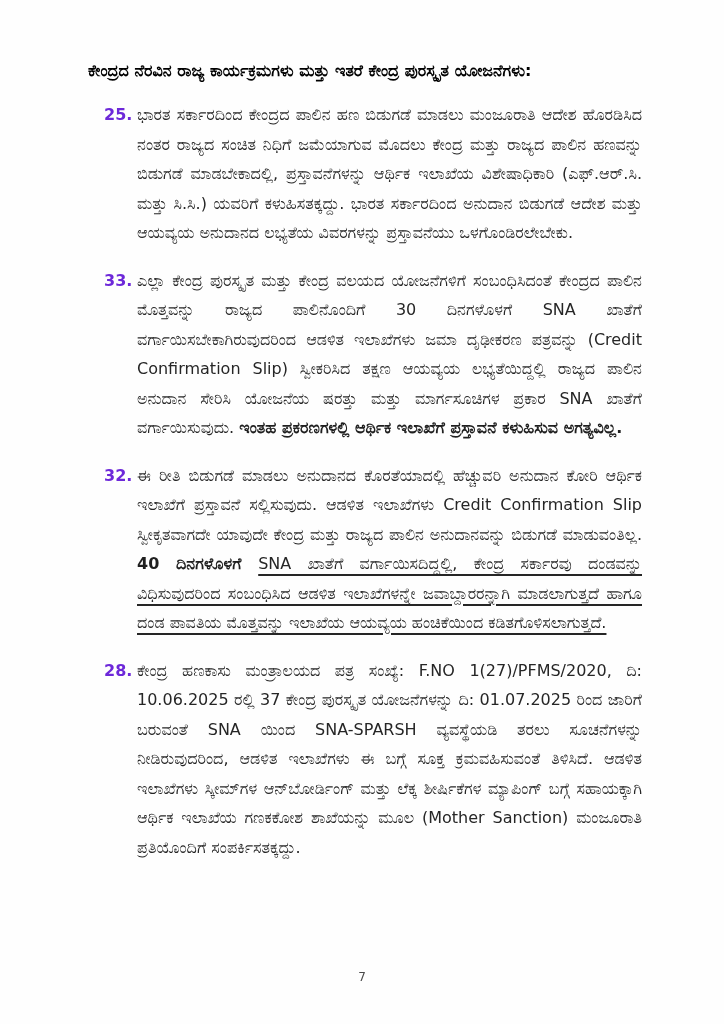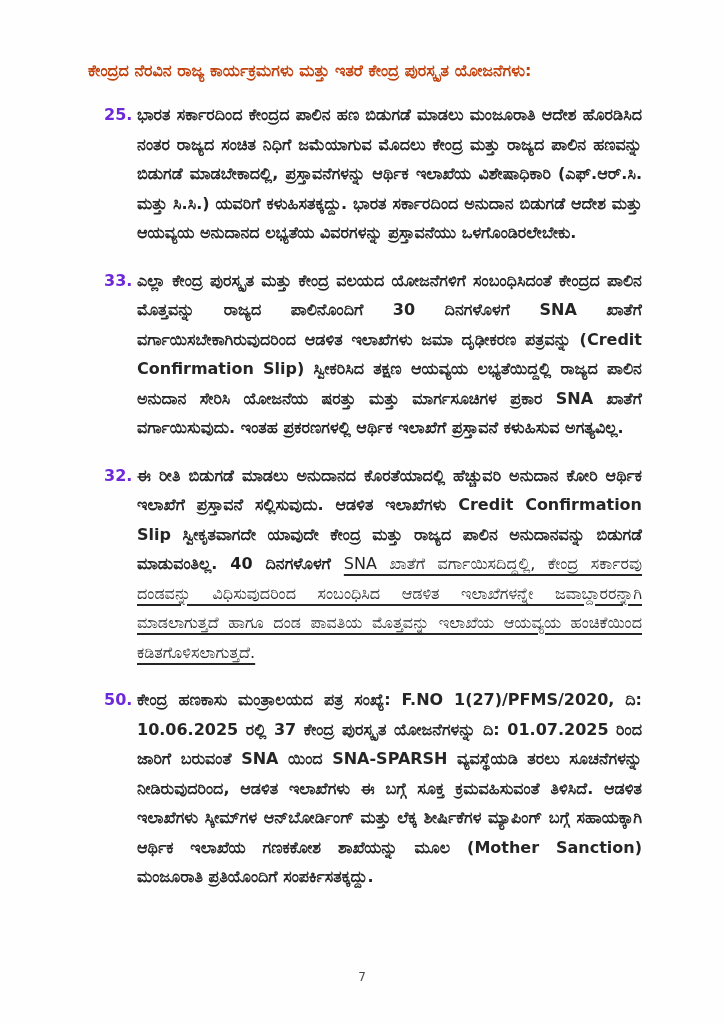--- a/index.html
+++ b/index.html
@@ -19,21 +19,21 @@
   }
   .content {
     position: absolute;
     left: 88px;
     top: 56px;
     width: 554px;
   }
   .heading {
     font-size: 16px;
     font-weight: bold;
-    color: #c2410c;
+    color: #000000;
     line-height: 30px;
     margin: 0 0 14px 0;
     text-align: left;
   }
   .items {
     margin: 0;
     padding: 0;
     list-style: none;
   }
   .item {
@@ -46,21 +46,21 @@
     text-justify: inter-word;
   }
   .item:last-child { margin-bottom: 0; }
   .item-number {
     position: absolute;
     left: 0;
     top: 0;
     font-weight: bold;
     color: #6d28d9;
   }
-  .seg-normal { font-weight: bold; }
+  .seg-normal { font-weight: normal; }
   .seg-underline {
     text-decoration: underline;
     text-decoration-thickness: 1.5px;
     text-underline-offset: 5px;
   }
   .seg-bold-underline {
     font-weight: bold;
     color: #1f1f1f;
     text-decoration-thickness: 1.5px;
     text-underline-offset: 5px;
@@ -97,21 +97,21 @@
       </li>
 
       <li class="item">
         <span class="item-number">32.</span>
         <span class="seg-normal">ಈ ರೀತಿ ಬಿಡುಗಡೆ ಮಾಡಲು ಅನುದಾನದ ಕೊರತೆಯಾದಲ್ಲಿ ಹೆಚ್ಚುವರಿ ಅನುದಾನ ಕೋರಿ ಆರ್ಥಿಕ ಇಲಾಖೆಗೆ ಪ್ರಸ್ತಾವನೆ ಸಲ್ಲಿಸುವುದು. ಆಡಳಿತ ಇಲಾಖೆಗಳು Credit Confirmation Slip ಸ್ವೀಕೃತವಾಗದೇ ಯಾವುದೇ ಕೇಂದ್ರ ಮತ್ತು ರಾಜ್ಯದ ಪಾಲಿನ ಅನುದಾನವನ್ನು ಬಿಡುಗಡೆ ಮಾಡುವಂತಿಲ್ಲ. </span>
         <span class="seg-bold-underline">40 ದಿನಗಳೊಳಗೆ </span>
         <span class="seg-underline">SNA ಖಾತೆಗೆ ವರ್ಗಾಯಿಸದಿದ್ದಲ್ಲಿ, ಕೇಂದ್ರ ಸರ್ಕಾರವು ದಂಡವನ್ನು ವಿಧಿಸುವುದರಿಂದ ಸಂಬಂಧಿಸಿದ ಆಡಳಿತ ಇಲಾಖೆಗಳನ್ನೇ ಜವಾಬ್ದಾರರನ್ನಾಗಿ ಮಾಡಲಾಗುತ್ತದೆ ಹಾಗೂ ದಂಡ ಪಾವತಿಯ ಮೊತ್ತವನ್ನು ಇಲಾಖೆಯ ಆಯವ್ಯಯ ಹಂಚಿಕೆಯಿಂದ ಕಡಿತಗೊಳಿಸಲಾಗುತ್ತದೆ.</span>
       </li>
 
       <li class="item">
-        <span class="item-number">50.</span>
+        <span class="item-number">28.</span>
         <span class="seg-normal">ಕೇಂದ್ರ ಹಣಕಾಸು ಮಂತ್ರಾಲಯದ ಪತ್ರ ಸಂಖ್ಯೆ: F.NO 1(27)/PFMS/2020, ದಿ: 10.06.2025 ರಲ್ಲಿ 37 ಕೇಂದ್ರ ಪುರಸ್ಕೃತ ಯೋಜನೆಗಳನ್ನು ದಿ: 01.07.2025 ರಿಂದ ಜಾರಿಗೆ ಬರುವಂತೆ SNA ಯಿಂದ SNA-SPARSH ವ್ಯವಸ್ಥೆಯಡಿ ತರಲು ಸೂಚನೆಗಳನ್ನು ನೀಡಿರುವುದರಿಂದ, ಆಡಳಿತ ಇಲಾಖೆಗಳು ಈ ಬಗ್ಗೆ ಸೂಕ್ತ ಕ್ರಮವಹಿಸುವಂತೆ ತಿಳಿಸಿದೆ. ಆಡಳಿತ ಇಲಾಖೆಗಳು ಸ್ಕೀಮ್‌ಗಳ ಆನ್‌ಬೋರ್ಡಿಂಗ್ ಮತ್ತು ಲೆಕ್ಕ ಶೀರ್ಷಿಕೆಗಳ ಮ್ಯಾಪಿಂಗ್ ಬಗ್ಗೆ ಸಹಾಯಕ್ಕಾಗಿ ಆರ್ಥಿಕ ಇಲಾಖೆಯ ಗಣಕಕೋಶ ಶಾಖೆಯನ್ನು ಮೂಲ (Mother Sanction) ಮಂಜೂರಾತಿ ಪ್ರತಿಯೊಂದಿಗೆ ಸಂಪರ್ಕಿಸತಕ್ಕದ್ದು.</span>
       </li>
 
     </ol>
   </div>
 
   <div class="page-number">7</div>
 </div>
 
 </body></html>

